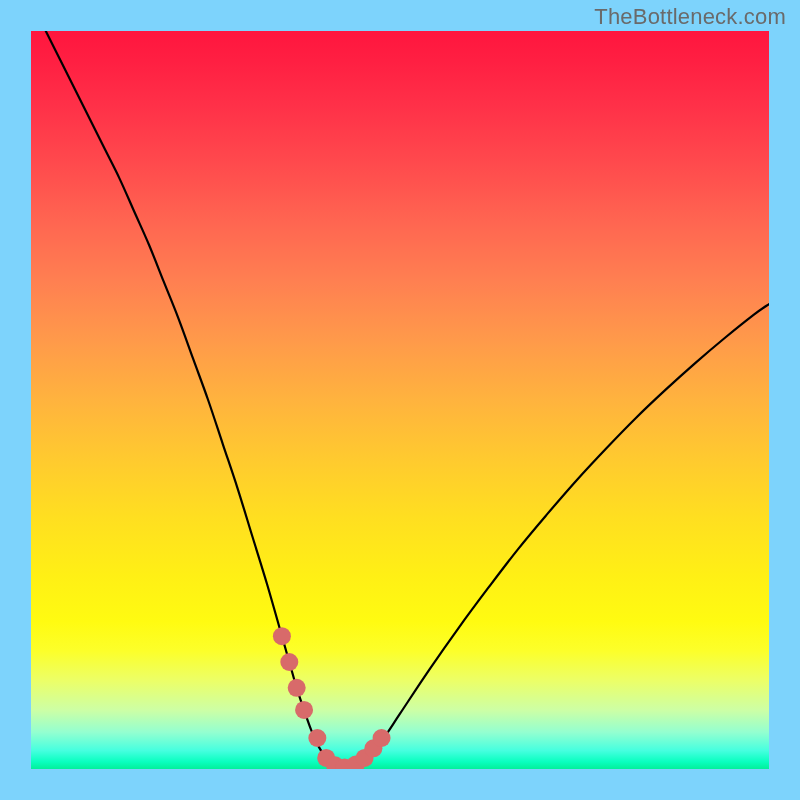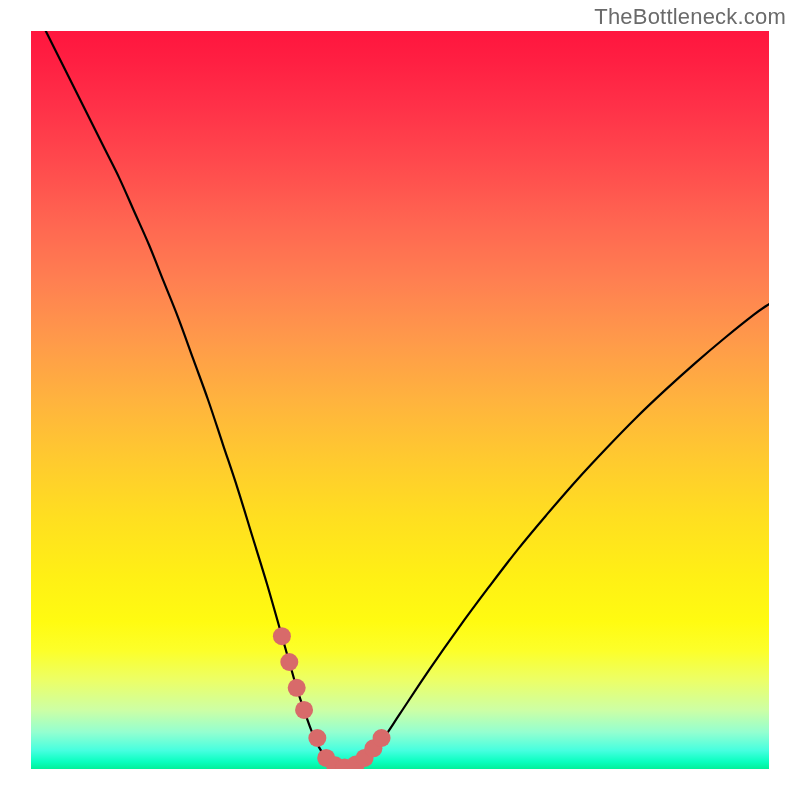--- a/index.html
+++ b/index.html
@@ -10,21 +10,21 @@
     background: #000000;
     overflow: hidden;
     font-family: Arial, Helvetica, sans-serif;
   }
   .frame {
     position: absolute;
     left: 0;
     top: 0;
     width: 800px;
     height: 800px;
-    background: #ffffff;
+    background: #7dd3fc;
   }
   .plot-area {
     position: absolute;
     left: 31px;
     top: 31px;
     width: 738px;
     height: 738px;
     overflow: hidden;
   }
   .gradient {

